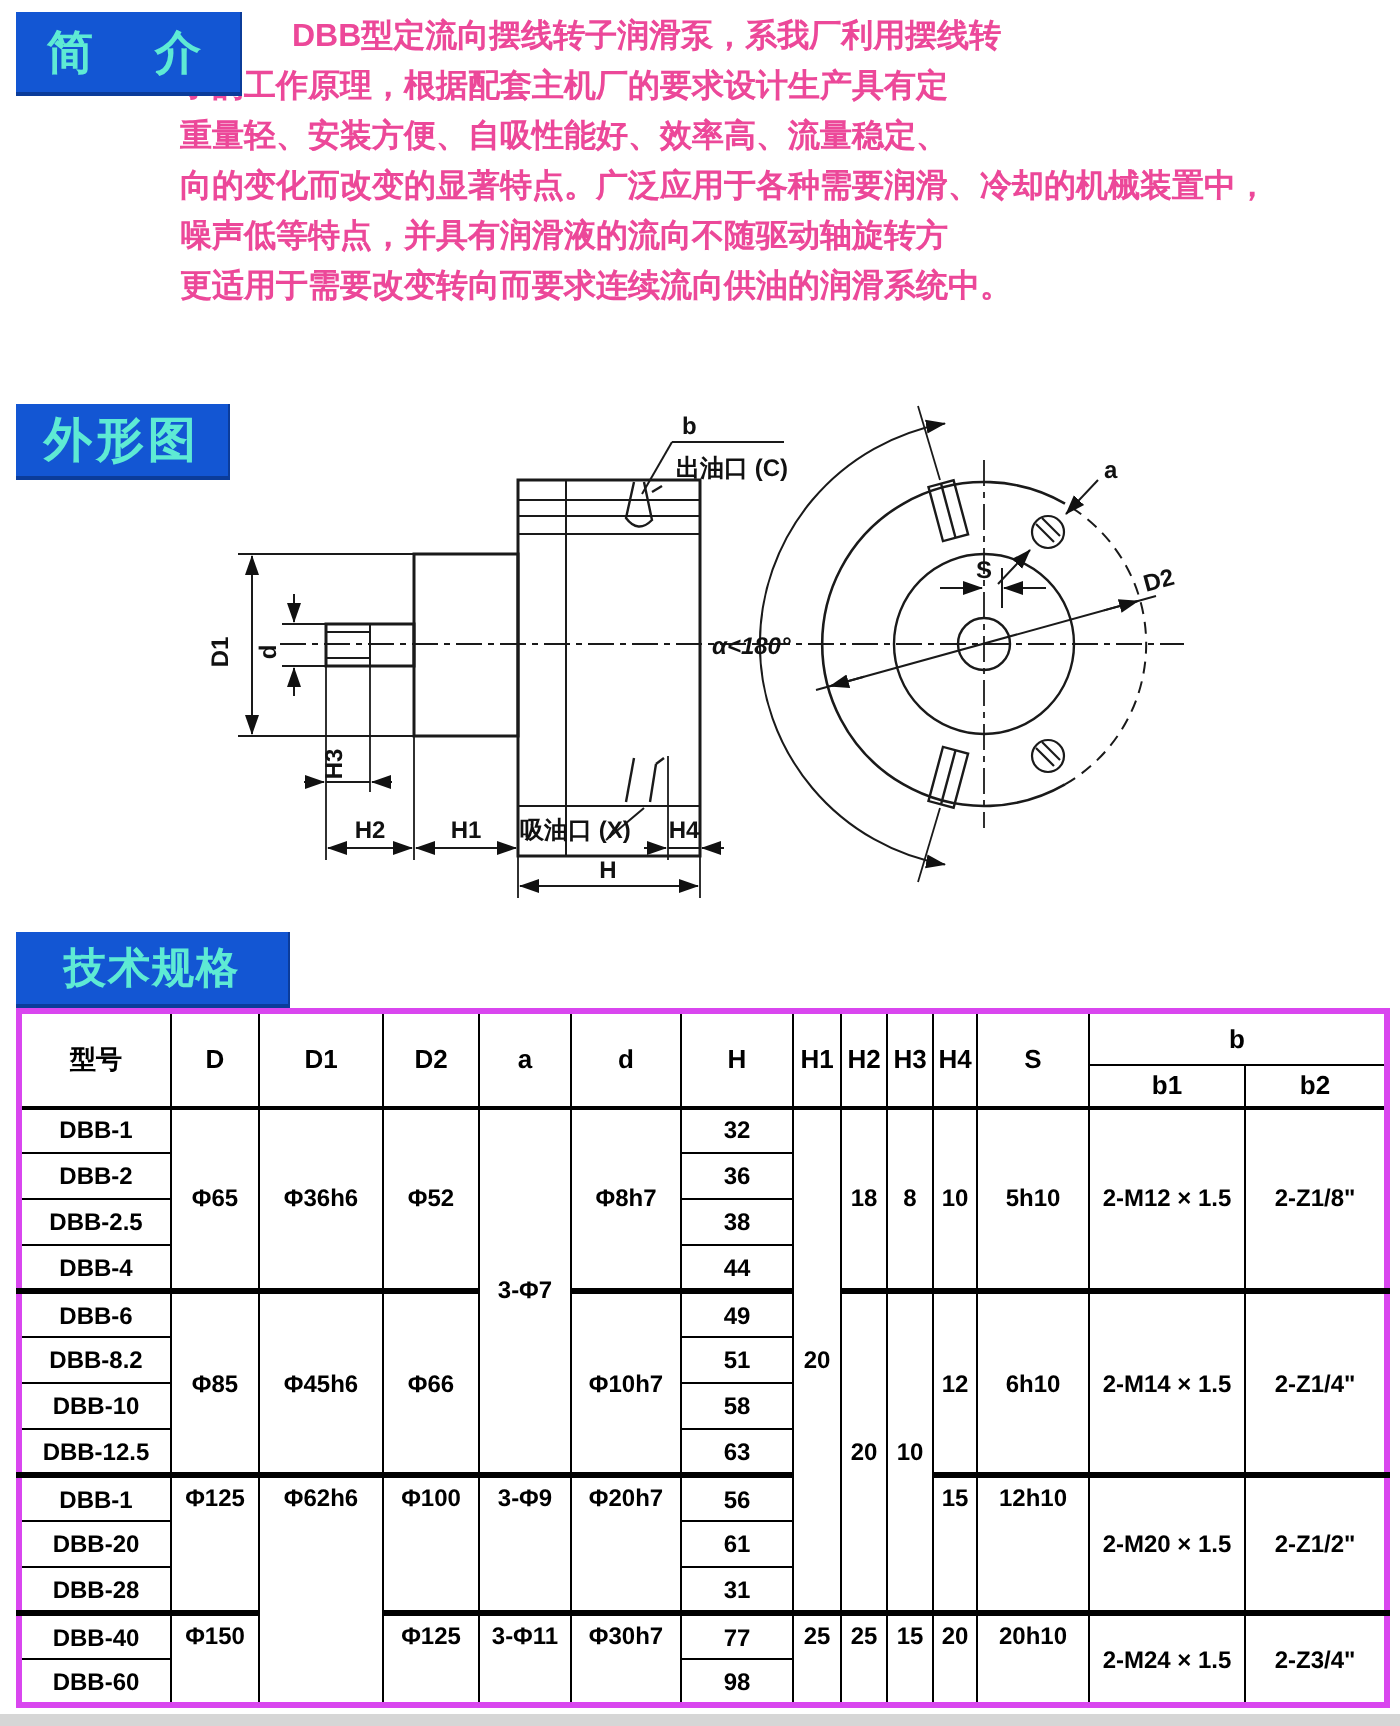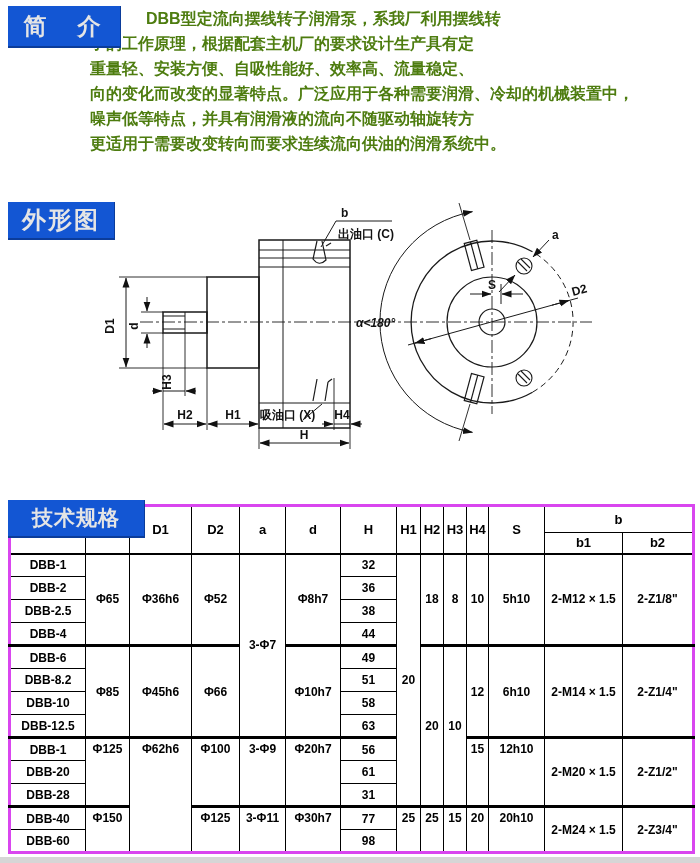--- a/index.html
+++ b/index.html
@@ -1,25 +1,25 @@
 <!DOCTYPE html>
 <html><head>
 <meta charset="utf-8">
 <style>
   html,body{margin:0;padding:0;background:#e9e9e9;}
   .page{position:relative;width:700px;height:863px;background:#ffffff;overflow:hidden;
         font-family:"Liberation Sans","DejaVu Sans",sans-serif;color:#111;}
-  .hbox{position:absolute;background:#1356d3;color:#e5e5e5;font-weight:700;
+  .hbox{position:absolute;background:#1356d3;color:#5eead4;font-weight:700;
         display:flex;align-items:center;justify-content:center;
         border-bottom:2px solid #0b3c9a;border-right:1px solid #0b3c9a;z-index:5;}
   .hbox.h1{left:8px;top:6px;width:112px;height:40px;font-size:23px;letter-spacing:4px;}
   .hbox.h2{left:8px;top:202px;width:106px;height:36px;font-size:24px;letter-spacing:2px;}
-  .hbox.h3{left:8px;top:466px;width:136px;height:36px;font-size:21px;letter-spacing:1px;margin-top:34px;}
+  .hbox.h3{left:8px;top:466px;width:136px;height:36px;font-size:21px;letter-spacing:1px;}
   .intro{position:absolute;left:90px;top:6px;width:602px;font-size:16px;font-weight:700;
-         line-height:25px;color:#4d7c0f;}
+         line-height:25px;color:#ec4899;}
   .intro .ln{white-space:nowrap;}
   .intro .ln.first{padding-left:56px;}
   svg.draw{position:absolute;left:0;top:0;width:700px;height:863px;z-index:1;}
   svg.draw text{font-family:"Liberation Sans","DejaVu Sans",sans-serif;font-weight:700;
                 font-size:12px;fill:#111;}
   table.spec{position:absolute;left:8px;top:504px;width:684px;z-index:4;
              border-collapse:collapse;table-layout:fixed;background:#fff;
              border:3px solid #d946ef;}
   table.spec th,table.spec td{border:1px solid #000;font-size:12px;font-weight:700;
              text-align:center;vertical-align:middle;padding:0;color:#000;

